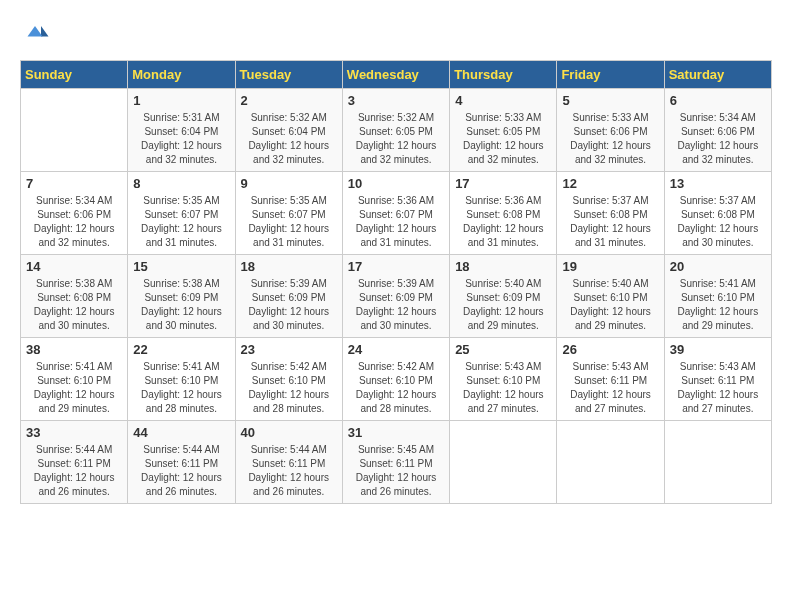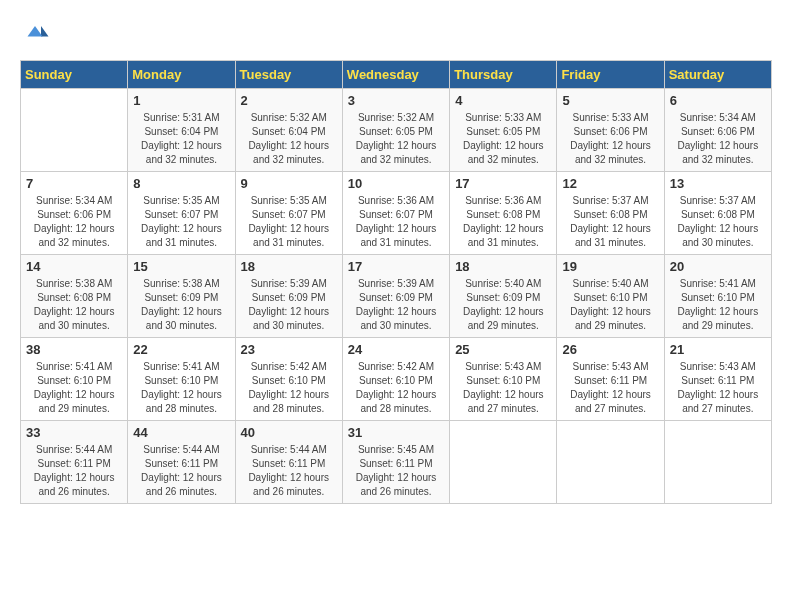--- a/index.html
+++ b/index.html
@@ -227,21 +227,21 @@
         </td>
         <td>
           <span class="day-number">25</span>
           <div class="day-info">Sunrise: 5:43 AM<br>Sunset: 6:10 PM<br>Daylight: 12 hours<br>and 27 minutes.</div>
         </td>
         <td>
           <span class="day-number">26</span>
           <div class="day-info">Sunrise: 5:43 AM<br>Sunset: 6:11 PM<br>Daylight: 12 hours<br>and 27 minutes.</div>
         </td>
         <td>
-          <span class="day-number">21</span>
+          <span class="day-number">39</span>
           <div class="day-info">Sunrise: 5:43 AM<br>Sunset: 6:11 PM<br>Daylight: 12 hours<br>and 27 minutes.</div>
         </td>
       </tr>
       <tr>
         <td>
           <span class="day-number">33</span>
           <div class="day-info">Sunrise: 5:44 AM<br>Sunset: 6:11 PM<br>Daylight: 12 hours<br>and 26 minutes.</div>
         </td>
         <td>
           <span class="day-number">44</span>

